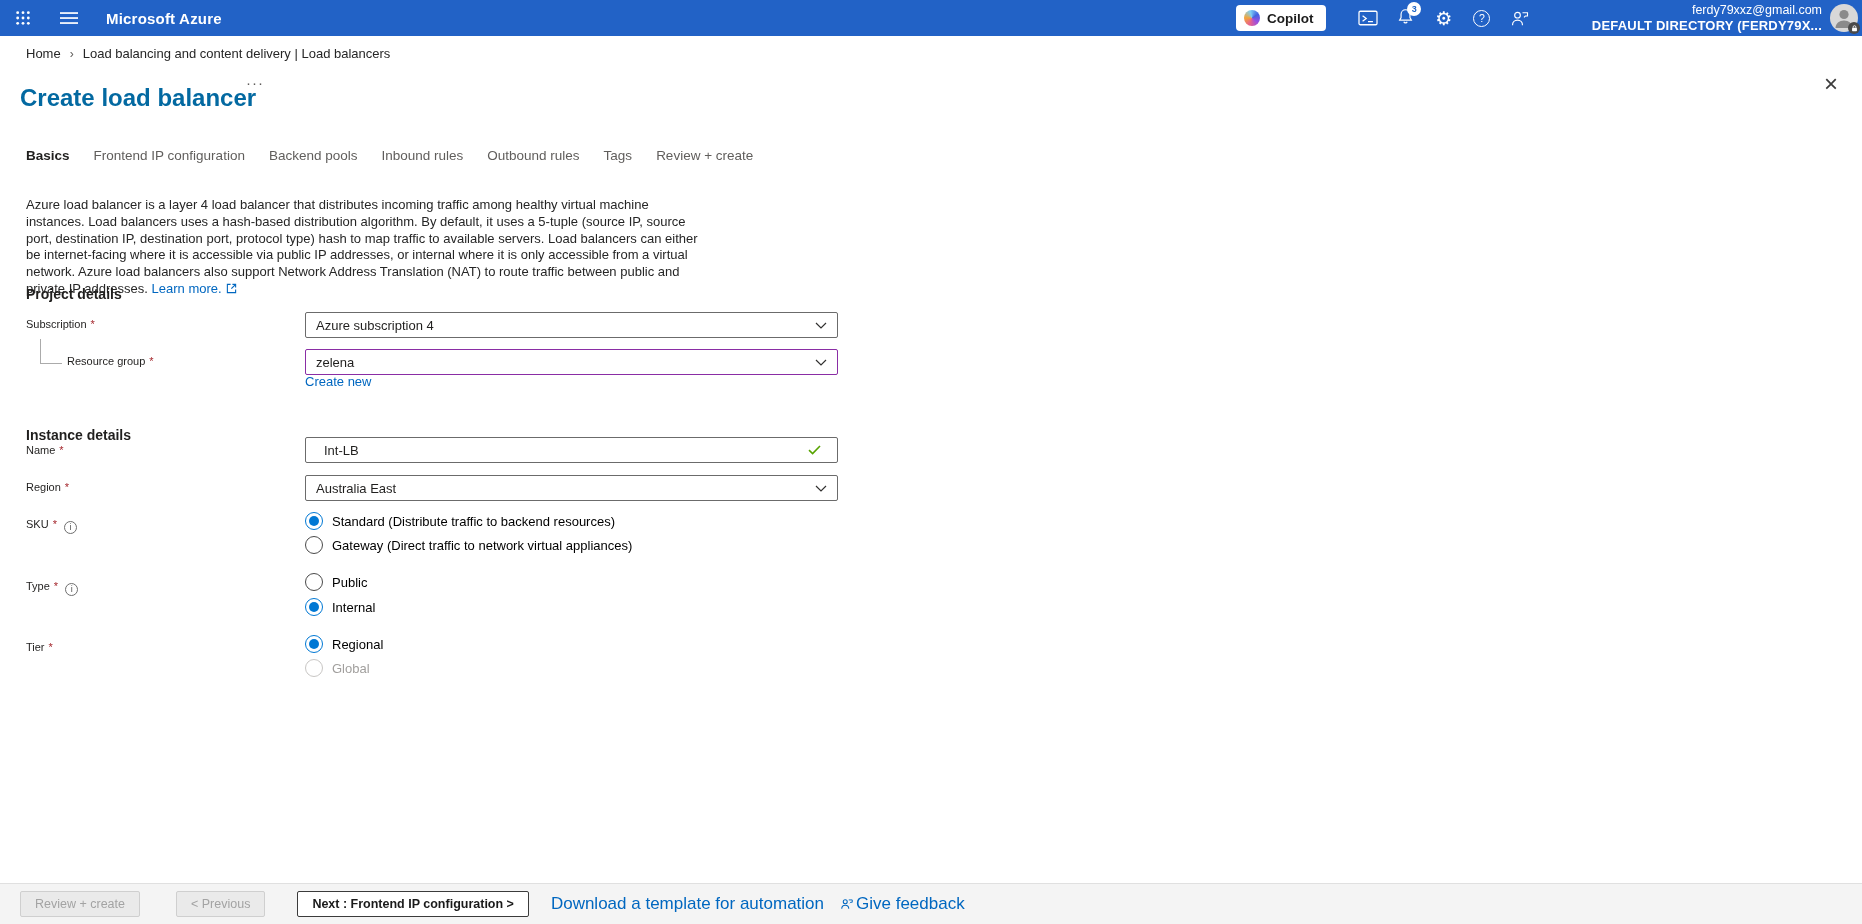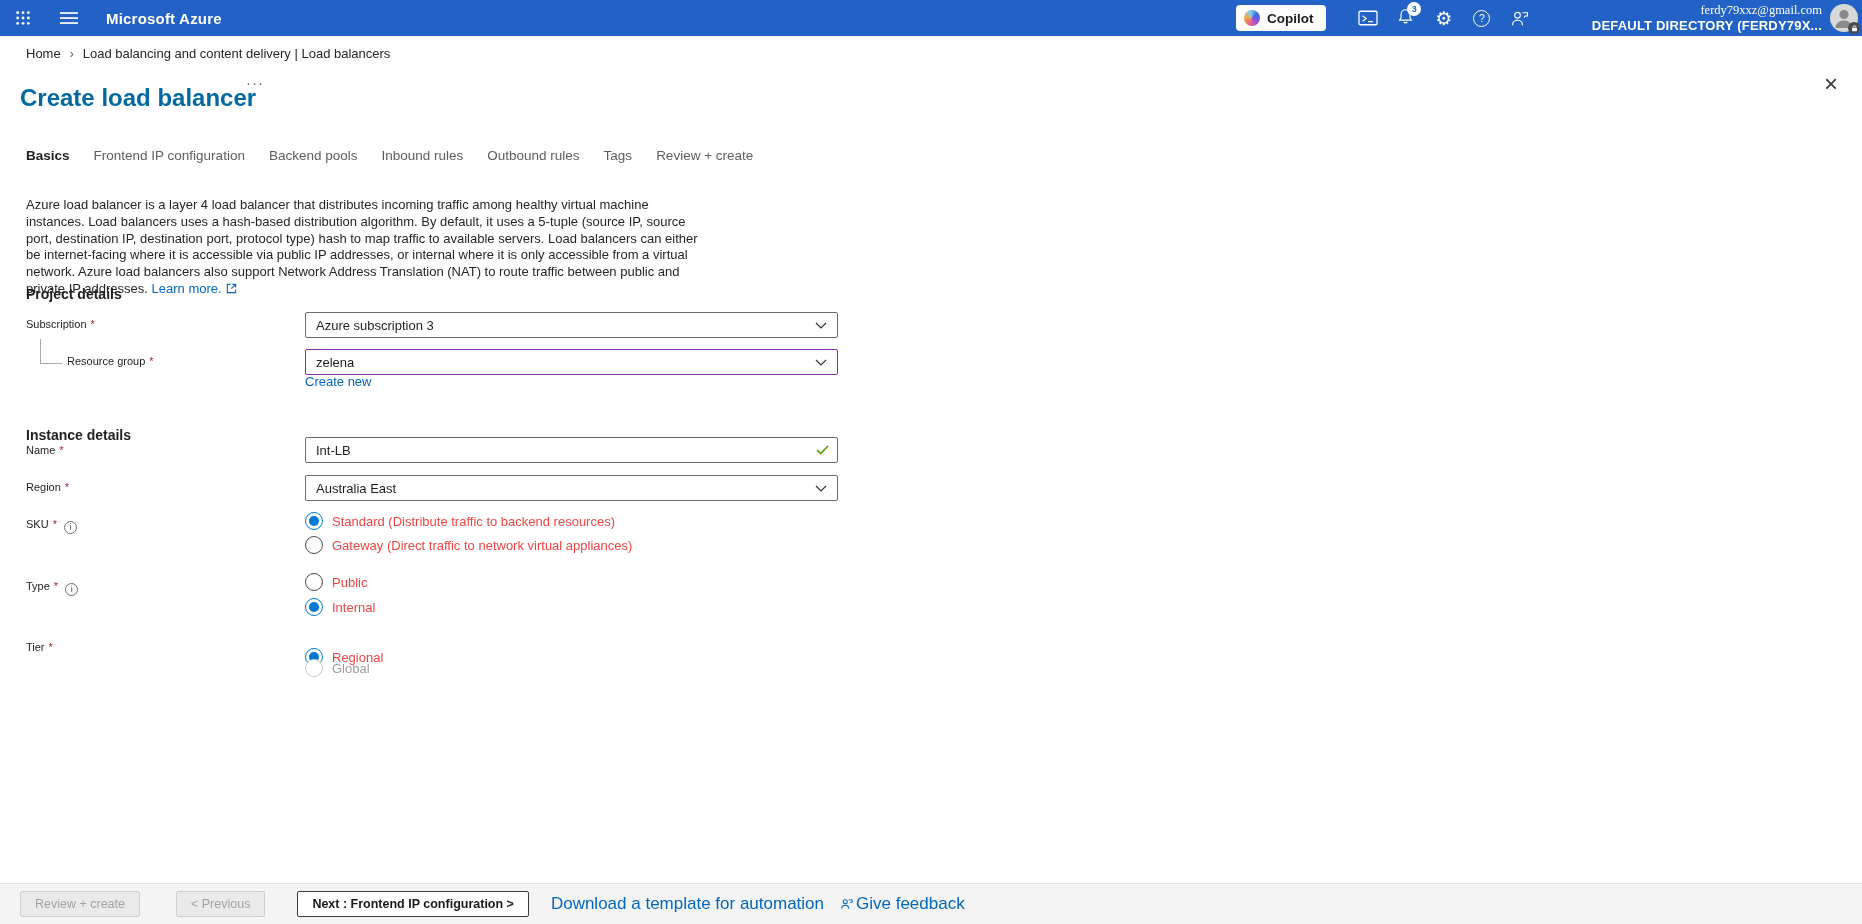--- a/index.html
+++ b/index.html
@@ -43,21 +43,21 @@
     background:#fff; color:#1b63c5; font-size:9px; font-weight:bold;
     display:flex; align-items:center; justify-content:center; padding:0 2px;
   }
   .bellwrap { position:relative; }
   .helpcircle {
     width:17px; height:17px; border:1.4px solid #fff; border-radius:50%;
     display:flex; align-items:center; justify-content:center; font-size:10.5px; color:#fff;
   }
   .gearglyph { font-size:19px; line-height:1; color:#fff; }
   .account { text-align:right; line-height:1.2; margin:0 8px 0 10px; cursor:pointer; }
-  .account .email { font-size:12.5px;font-family:Liberation Serif, serif; }
+  .account .email { font-size:12.5px; }
   .account .dir { font-size:13px; font-weight:bold; letter-spacing:.2px;margin-left:43px; }
   .avatar {
     width:28px; height:28px; border-radius:50%; background:#d8d8d8; position:relative;
     margin-right:4px; flex:0 0 auto; overflow:visible; cursor:pointer;
   }
   .avatar .lock {
     position:absolute; right:-2px; bottom:-2px; width:12px; height:12px; border-radius:50%;
     background:#4a4a4a; display:flex; align-items:center; justify-content:center;
   }
   
@@ -84,38 +84,38 @@
           margin-left:7px; vertical-align:-2px; }
   .info::after { content:"i"; }
   .selectbox {
     position:absolute; left:305px; width:533px; height:26px; border:1px solid #6b6b6b; border-radius:2px;
     background:#fff; display:flex; align-items:center; justify-content:space-between;
     padding:0 10px 0 10px; font-size:13px; color:#201f1e; cursor:pointer;
   }
   .selectbox.focus-purple { border:1.5px solid #8a2da5; }
   .textbox {
     position:absolute; left:305px; width:533px; height:26px; border:1px solid #6b6b6b; border-radius:2px;
-    background:#fff; display:flex; align-items:center; padding:0 8px;
+    background:#fff; display:flex; align-items:center; padding:0 16px;
   }
   .textbox input {
     border:none; outline:none; flex:1; font-family:"Liberation Sans", sans-serif;
     font-size:13px; color:#201f1e; background:transparent;
   }
   .connector {
     position:absolute; left:40px; top:339px; width:22px; height:25px;
     border-left:1px solid #ababab; border-bottom:1px solid #ababab;
   }
   .createnew { position:absolute; left:305px; top:374px; font-size:13px; }
   .radio-opt { position:absolute; display:flex; align-items:center; gap:9px; cursor:pointer; }
   .radio { width:18px; height:18px; border-radius:50%; border:1px solid #4a4a4a; background:#fff;
            display:flex; align-items:center; justify-content:center; flex:0 0 auto; }
   .radio.sel { border:1px solid #0078d4; }
   .radio.sel .dot { width:10px; height:10px; border-radius:50%; background:#0078d4; }
   .radio.dis { border:1px solid #c8c6c4; }
-  .opt-label { font-size:13px; color:#ef4444; }
+  .opt-label { font-size:13px; color:#000000; }
   .opt-label.dis { color:#a19f9d; }
   
   .footer {
     position:absolute; left:0; bottom:0; width:100%; height:41px;
     background:#f4f4f4; border-top:1px solid #e0e0e0;
     display:flex; align-items:center; padding-left:20px;
   }
   .btn { height:26px; border-radius:2px; font-family:"Liberation Sans", sans-serif;
          font-size:12.5px; padding:0 14px; cursor:pointer; }
   .btn.disabled { background:#eaeaea; color:#a3a3a3; border:1px solid #cfcfcf; cursor:default; }
@@ -234,21 +234,21 @@
         <line x1="10.3" y1="1.7" x2="5.8" y2="6.2" stroke="#0067c0" stroke-width="1.2"></line>
       </svg></span>
 </p>
 
 <h3 class="sect-h" style="top:272px">Project details</h3>
 
 <div class="f-label" style="left:26px; top:318px">
   <span>Subscription</span><span class="req">*</span>
 </div>
 <div class="selectbox" style="top:312px">
-  <span>Azure subscription 3</span>
+  <span>Azure subscription 4</span>
   <svg width="12" height="7" viewBox="0 0 12 7">
       <polyline points="1,1 6,6 11,1" fill="none" stroke="#323130" stroke-width="1.2"></polyline>
     </svg>
 </div>
 
 <div class="connector"></div>
 
 <div class="f-label" style="left:67px; top:355px">
   <span>Resource group</span><span class="req">*</span>
 </div>
@@ -306,21 +306,21 @@
 <div class="radio-opt" style="left:305px; top:598px">
   <span class="radio sel">
       <span class="dot"></span>
     </span>
   <span class="opt-label">Internal</span>
 </div>
 
 <div class="f-label" style="left:26px; top:641px">
   <span>Tier</span><span class="req">*</span>
 </div>
-<div class="radio-opt" style="left:305px; top:648px">
+<div class="radio-opt" style="left:305px; top:635px">
   <span class="radio sel">
       <span class="dot"></span>
     </span>
   <span class="opt-label">Regional</span>
 </div>
 <div class="radio-opt" style="left:305px; top:659px">
   <span class="radio dis"></span>
   <span class="opt-label dis">Global</span>
 </div>
 

